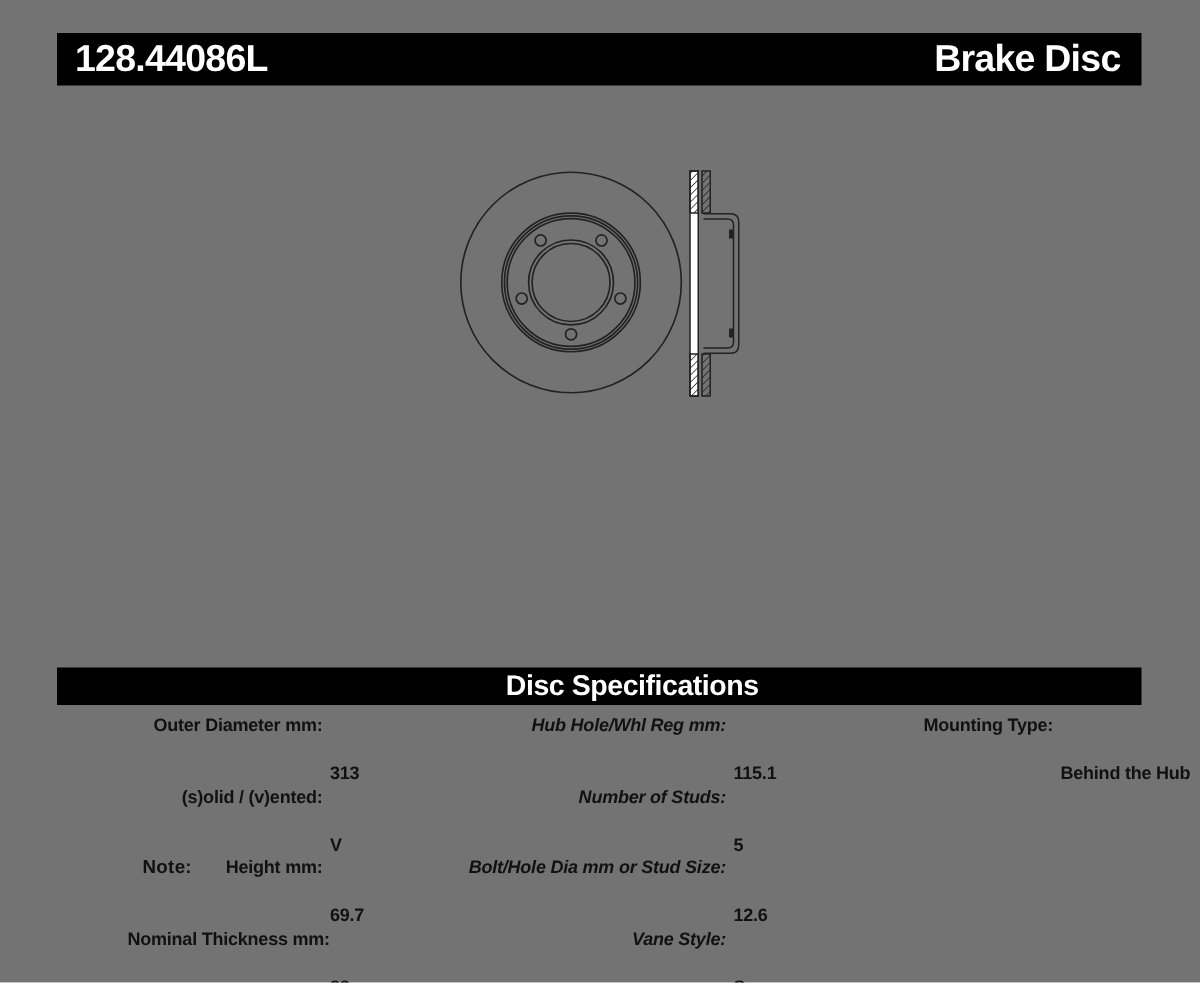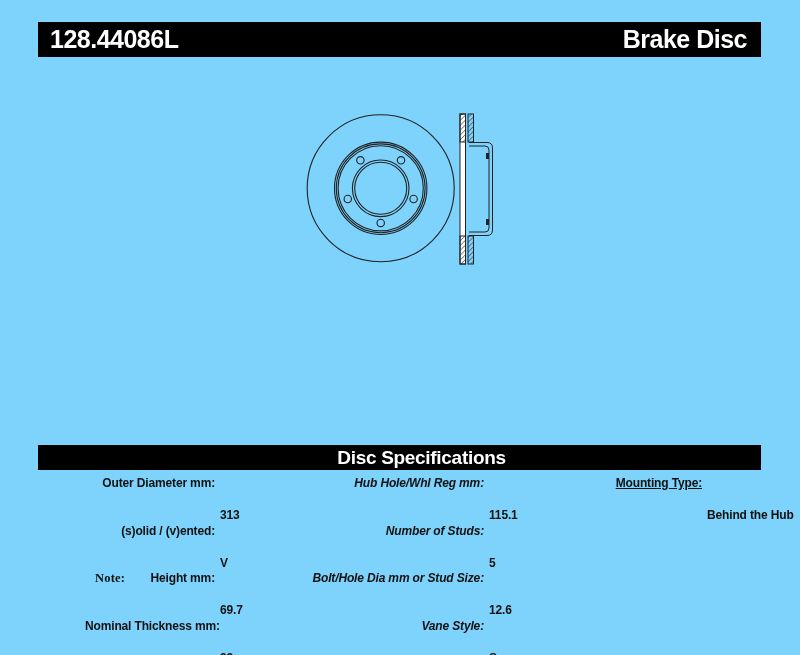--- a/index.html
+++ b/index.html
@@ -9,21 +9,21 @@
     width: 800px;
     height: 655px;
     font-family: "Liberation Sans", sans-serif;
     position: relative;
     overflow: hidden;
   }
   .page {
     position: absolute;
     left: 0; top: 0;
     width: 800px; height: 655px;
-    background: #7dd3fc;
+    background: #737373;
   }
   .black-bar {
     position: absolute;
     left: 38px;
     width: 723px;
     background: #000000;
     color: #ffffff;
     box-sizing: border-box;
     padding-left: 44px;
   }
@@ -75,30 +75,29 @@
   .spec-col .val {
     text-align: left;
     margin-left: 5px;
     margin-top: 32px;
   }
   .col-left  { left: 38px;  }
   .col-left  .lbl { width: 130px; }
   .col-mid   { left: 230px; }
   .col-mid   .lbl { width: 207px; font-style: italic; }
   .col-right { left: 530px; }
-  .col-right .lbl { width: 125px; text-decoration: underline; }
+  .col-right .lbl { width: 125px; }
   .note {
     position: absolute;
     left: 95px;
     top: 571px;
     font-size: 12.5px;
     font-weight: bold;
     color: #111111;
     letter-spacing: 0.2px;
-    font-family: Liberation Serif, serif;
   }
 </style>
 </head>
 <body>
 
 <div class="page">
 
   <div class="black-bar top-bar">
     <span>128.44086L</span>
     <span>Brake Disc</span>

